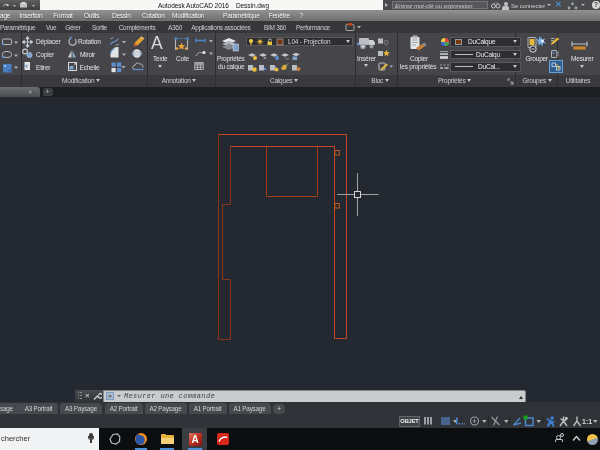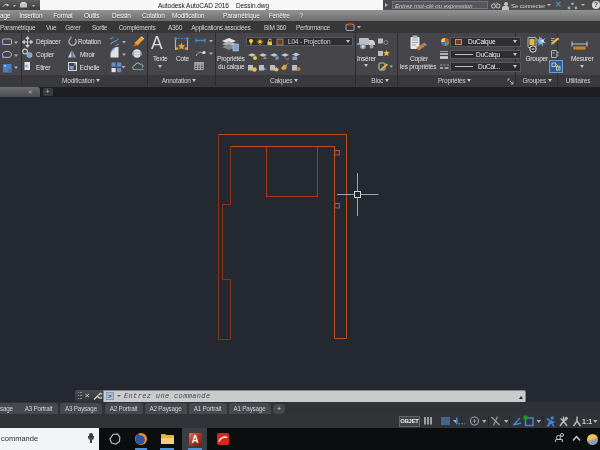--- a/index.html
+++ b/index.html
@@ -363,21 +363,21 @@
   <div class="abs" style="left:75px;top:389.5px;width:28px;height:13.5px;background:linear-gradient(#4a4d50,#2e3033);border-radius:2px 0 0 2px;"></div>
   <div class="abs" style="left:77.5px;top:391.5px;width:1.5px;height:9px;background:repeating-linear-gradient(#8a8d90 0 1.5px,transparent 1.5px 3px);"></div>
   <div class="abs" style="left:80px;top:391.5px;width:1.5px;height:9px;background:repeating-linear-gradient(#8a8d90 0 1.5px,transparent 1.5px 3px);"></div>
   <div class="abs" style="left:84.5px;top:393px;font-size:6.5px;line-height:1;color:#d6d7d9;">✕</div>
   <svg class="abs" style="left:92px;top:391px;" width="10" height="10" viewBox="0 0 10 10">
     <path d="M2,8.5 L6,4.5 M6,4.5 a2.3,2.3 0 1 0 2,-2 l-1.5,1.5" stroke="#cfd2d5" stroke-width="1.3" fill="none"></path>
   </svg>
   <div class="abs" style="left:103px;top:389.5px;width:423px;height:13.5px;background:#c9cbcd;border:1px solid #85888b;box-sizing:border-box;border-radius:0 2px 2px 0;"></div>
   <div class="abs" style="left:106px;top:392px;width:8px;height:8px;background:#aebccb;border:1px solid #7c9cc2;box-sizing:border-box;color:#2e3438;font-size:6px;line-height:7px;text-align:center;font-weight:bold;">&gt;</div>
   <div class="abs" style="left:117px;top:395px;width:0;height:0;border-left:2px solid transparent;border-right:2px solid transparent;border-top:2.6px solid #5a6066;"></div>
-  <div class="abs" style="left:124px;top:392.5px;font-family:'Liberation Mono',monospace;font-style:italic;font-size:7px;line-height:1;letter-spacing:0.35px;color:#41454a;">Entrez une commande</div>
+  <div class="abs" style="left:124px;top:392.5px;font-family:'Liberation Mono',monospace;font-style:italic;font-size:7px;line-height:1;letter-spacing:0.35px;color:#41454a;">Mesurer une commande</div>
   <div class="abs" style="left:518.5px;top:395.8px;width:0;height:0;border-left:2.8px solid transparent;border-right:2.8px solid transparent;border-bottom:3.6px solid #2b2e31;"></div>
 
   <div class="abs" style="left:0;top:402px;width:600px;height:12px;background:#2f3236;"></div>
   <div class="ltab" style="left:-12px;width:34px;">ysage</div>
   <div class="ltab" style="left:19px;width:39px;">A3 Portrait</div>
   <div class="ltab" style="left:60px;width:42px;">A3 Paysage</div>
   <div class="ltab" style="left:104.5px;width:38px;">A2 Portrait</div>
   <div class="ltab" style="left:144.5px;width:42px;">A2 Paysage</div>
   <div class="ltab" style="left:188.5px;width:38px;">A1 Portrait</div>
   <div class="ltab" style="left:228.5px;width:42px;">A1 Paysage</div>
@@ -427,21 +427,21 @@
 
     <g transform="translate(150,2)">
       <path d="M5,0.5 v4.5 M5,5 l-3.5,5 M5,5 l3.5,5" stroke="#b9bdc1" stroke-width="1.4" fill="none"></path>
     </g>
     <text x="160" y="9.5" font-family="Liberation Sans,sans-serif" font-size="7" font-weight="bold" fill="#d8d9da">1:1</text>
     <path d="M171,6 h4.5 l-2.25,3 z" fill="#aeb2b6"></path>
   </svg>
 
   <div class="abs" style="left:0;top:428px;width:600px;height:22px;background:#0b0d0f;"></div>
   <div class="abs" style="left:0;top:428px;width:99px;height:22px;background:#f2f3f4;"></div>
-  <div class="abs" style="left:1px;top:435px;font-size:7.5px;line-height:1;color:#2f2f2f;">commande</div>
+  <div class="abs" style="left:1px;top:435px;font-size:7.5px;line-height:1;color:#2f2f2f;">chercher</div>
 
   <div class="abs" style="left:89px;top:433px;width:3.5px;height:6px;background:#3a3a3a;border-radius:2px;"></div>
   <div class="abs" style="left:87.5px;top:436px;width:6.5px;height:4px;border:1px solid #3a3a3a;border-top:none;border-radius:0 0 4px 4px;box-sizing:border-box;"></div>
   <div class="abs" style="left:90.2px;top:440px;width:1.5px;height:2.5px;background:#3a3a3a;"></div>
 
   <svg class="abs" style="left:109px;top:433px;" width="12" height="12" viewBox="0 0 12 12">
     <path d="M4,1.5 L8.5,1 L10.8,4 L10.5,8.5 L7,11 L2.5,10 L1,6 Z" fill="none" stroke="#b9bcbe" stroke-width="1.2"></path>
   </svg>
 
   <svg class="abs" style="left:134.5px;top:433px;" width="12" height="12" viewBox="0 0 12 12">

